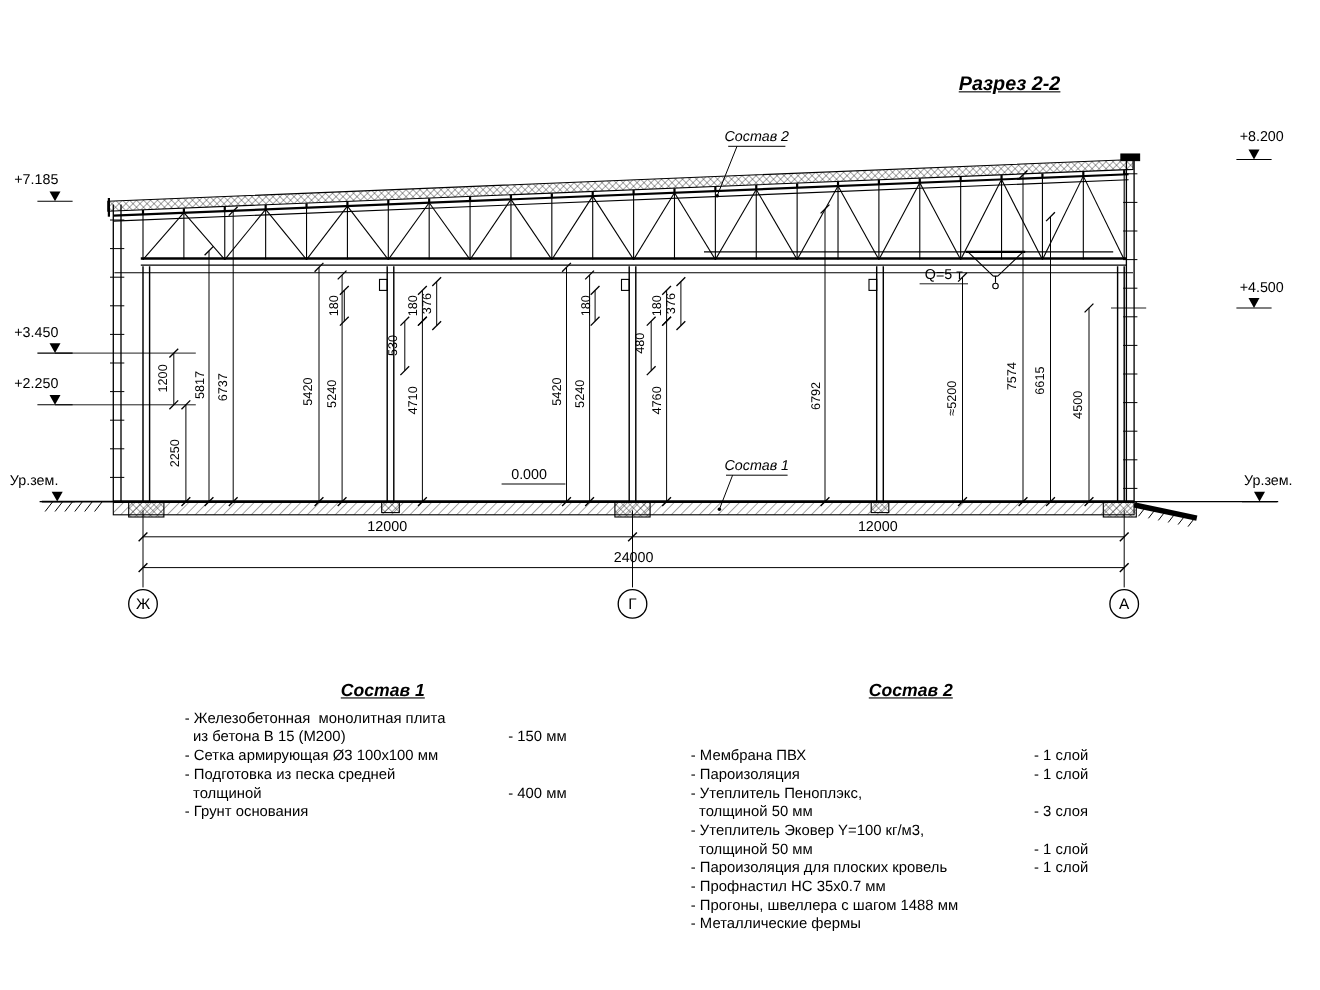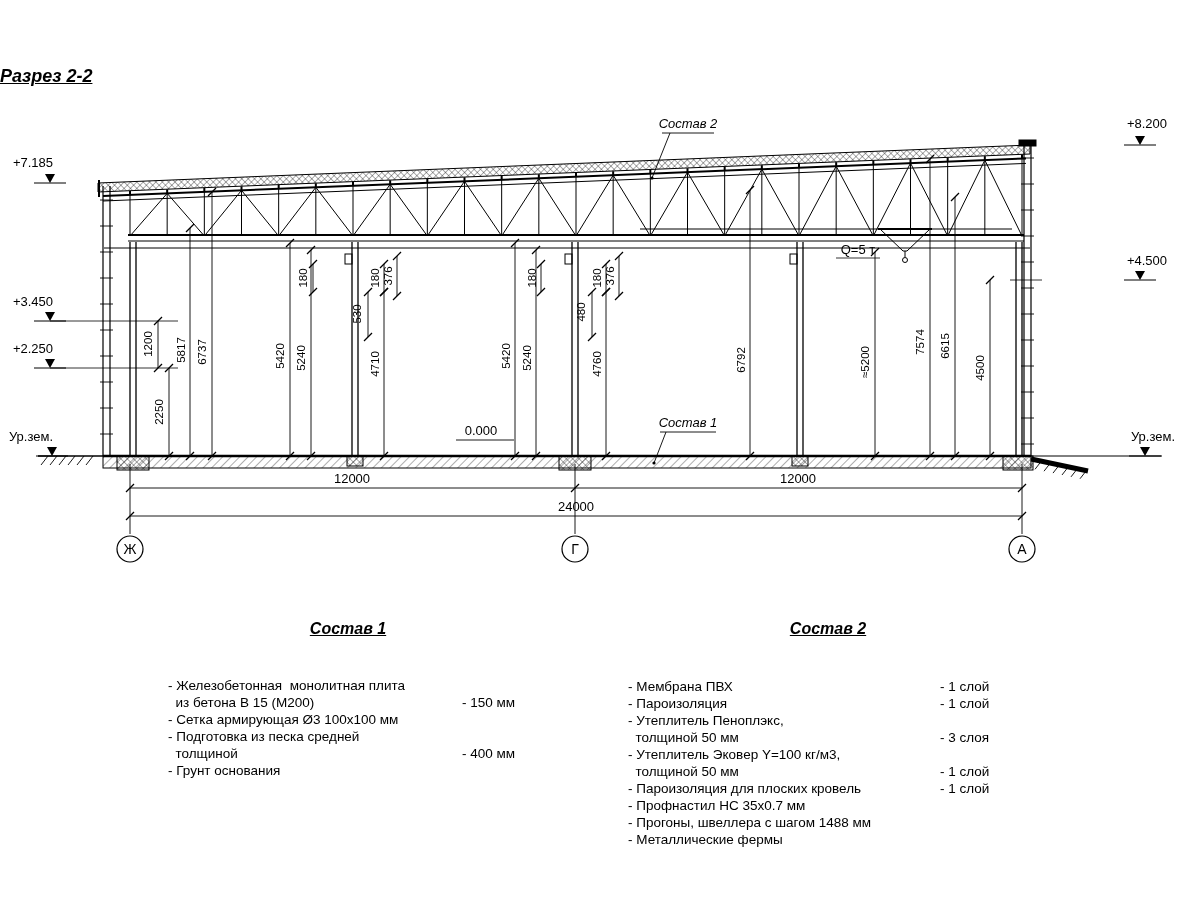--- a/index.html
+++ b/index.html
@@ -1,18 +1,18 @@
 <!DOCTYPE html>
 <html><head>
 <meta charset="utf-8">
 <style>
   *{margin:0;padding:0;box-sizing:border-box}
   html,body{width:1200px;height:900px}
   body{background:#fff;font-family:"Liberation Sans",sans-serif;color:#000;position:relative;overflow:hidden}
-  .title{position:absolute;top:66px;left:0;width:964px;text-align:left;
+  .title{position:absolute;top:66px;left:0;width:964px;text-align:right;
          font-size:18px;font-weight:bold;font-style:italic;text-decoration:underline}
   svg{position:absolute;top:0;left:0}
   svg text{font-family:"Liberation Sans",sans-serif}
   .mheading{position:absolute;font-size:16px;font-weight:bold;font-style:italic;
             text-decoration:underline;transform:translateX(-50%);white-space:nowrap}
   .mlist{position:absolute;font-size:13.5px;line-height:17px}
   .mrow{display:flex}
   .mtext{white-space:pre}
   .mval{white-space:pre}
   #list1 .mtext{width:294px}
@@ -362,21 +362,21 @@
       <text x="130" y="554" text-anchor="middle">Ж</text>
       <text x="575" y="554" text-anchor="middle">Г</text>
       <text x="1022" y="554" text-anchor="middle">А</text>
     </g>
   </g>
 </svg>
 
 <div class="mheading" id="h1" style="left:348px;top:620px">Состав 1</div>
 <div class="mheading" id="h2" style="left:828px;top:620px">Состав 2</div>
 
-<div class="mlist" id="list1" style="left:168px;top:677px">
+<div class="mlist" id="list1" style="left:168px;top:644px">
   <div class="mrow">
       <span class="mtext">- Железобетонная  монолитная плита</span>
       <span class="mval"></span>
     </div>
   <div class="mrow">
       <span class="mtext">  из бетона В 15 (М200)</span>
       <span class="mval">- 150 мм</span>
     </div>
   <div class="mrow">
       <span class="mtext">- Сетка армирующая Ø3 100х100 мм</span>

